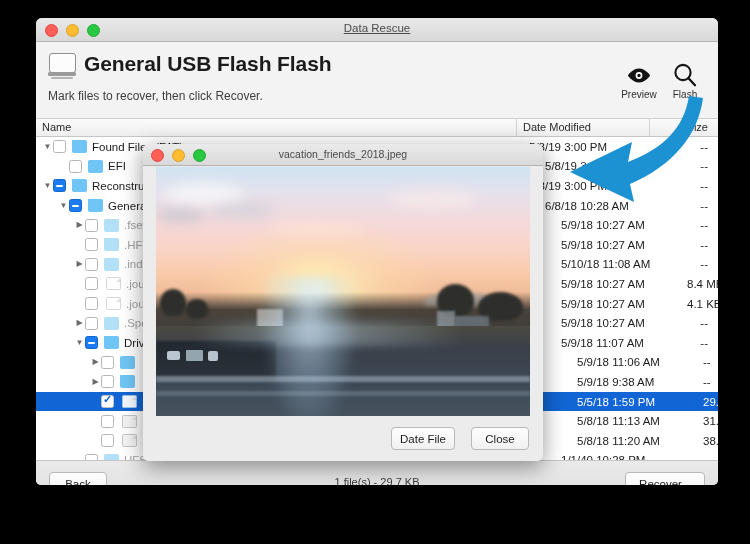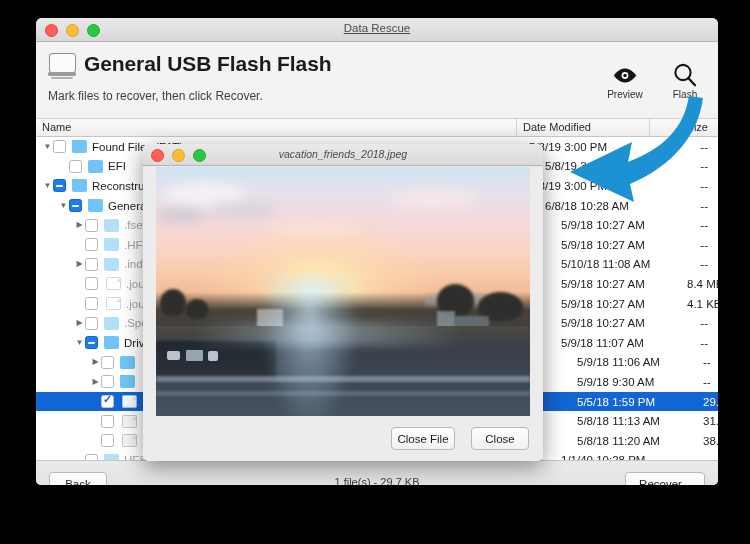--- a/index.html
+++ b/index.html
@@ -113,21 +113,20 @@
     top: 47px;
     font-size: 12px;
     color: #3e3e3e;
   }
 
   .header-tools {
     position: absolute;
     right: 10px;
     top: 20px;
     display: flex;
-    gap: 14px;
     justify-content: center;
   }
   .tool {
     width: 46px;
     text-align: center;
     cursor: default;
   }
   .tool-glyph {
     height: 26px;
     display: flex;
@@ -338,21 +337,20 @@
     background: #ececec;
     border-radius: 6px;
     box-shadow: 0 6px 22px rgba(0,0,0,0.42);
     overflow: hidden;
   }
   .pv-titlebar {
     position: relative;
     height: 21px;
     background: linear-gradient(to bottom, #eaeaea 0%, #d9d9d9 100%);
     border-bottom: 1px solid #b2b2b2;
-    font-style: italic;
   }
   .pv-traffic {
     position: absolute;
     left: 8px; top: 5px;
     display: flex; gap: 8px;
   }
   .pv-title {
     position: absolute;
     left: 0; right: 0; top: 4px;
     text-align: center;
@@ -868,21 +866,21 @@
           <div class="date-cell">5/9/18 11:06 AM</div>
           <div class="size-cell">--</div>
         </div>
         <div class="row">
           <div class="name-cell" style="padding-left: 54px;">
             <span class="twisty">▶</span>
             <span class="checkbox "></span>
             <span class="ficon folder"></span>
             <span class="fname"></span>
           </div>
-          <div class="date-cell">5/9/18 9:30 AM</div>
+          <div class="date-cell">5/9/18 9:38 AM</div>
           <div class="size-cell">--</div>
         </div>
         <div class="row sel">
           <div class="name-cell" style="padding-left: 54px;">
             <span class="twisty blank">▼</span>
             <span class="checkbox checked"></span>
             <span class="ficon doc blue"></span>
             <span class="fname"></span>
           </div>
           <div class="date-cell">5/5/18 1:59 PM</div>
@@ -1013,18 +1011,18 @@
           <div class="p3-armacross"></div>
         </div>
 
         <div class="flare"></div>
         <div class="flare2"></div>
         <div class="photo-soft"></div>
       </div>
     </div>
 
     <div class="pv-footer">
-      <div class="pv-btn pv-save">Close File</div>
+      <div class="pv-btn pv-save">Date File</div>
       <div class="pv-btn pv-close">Close</div>
     </div>
   </div>
 
 </div>
 
 </body></html>

